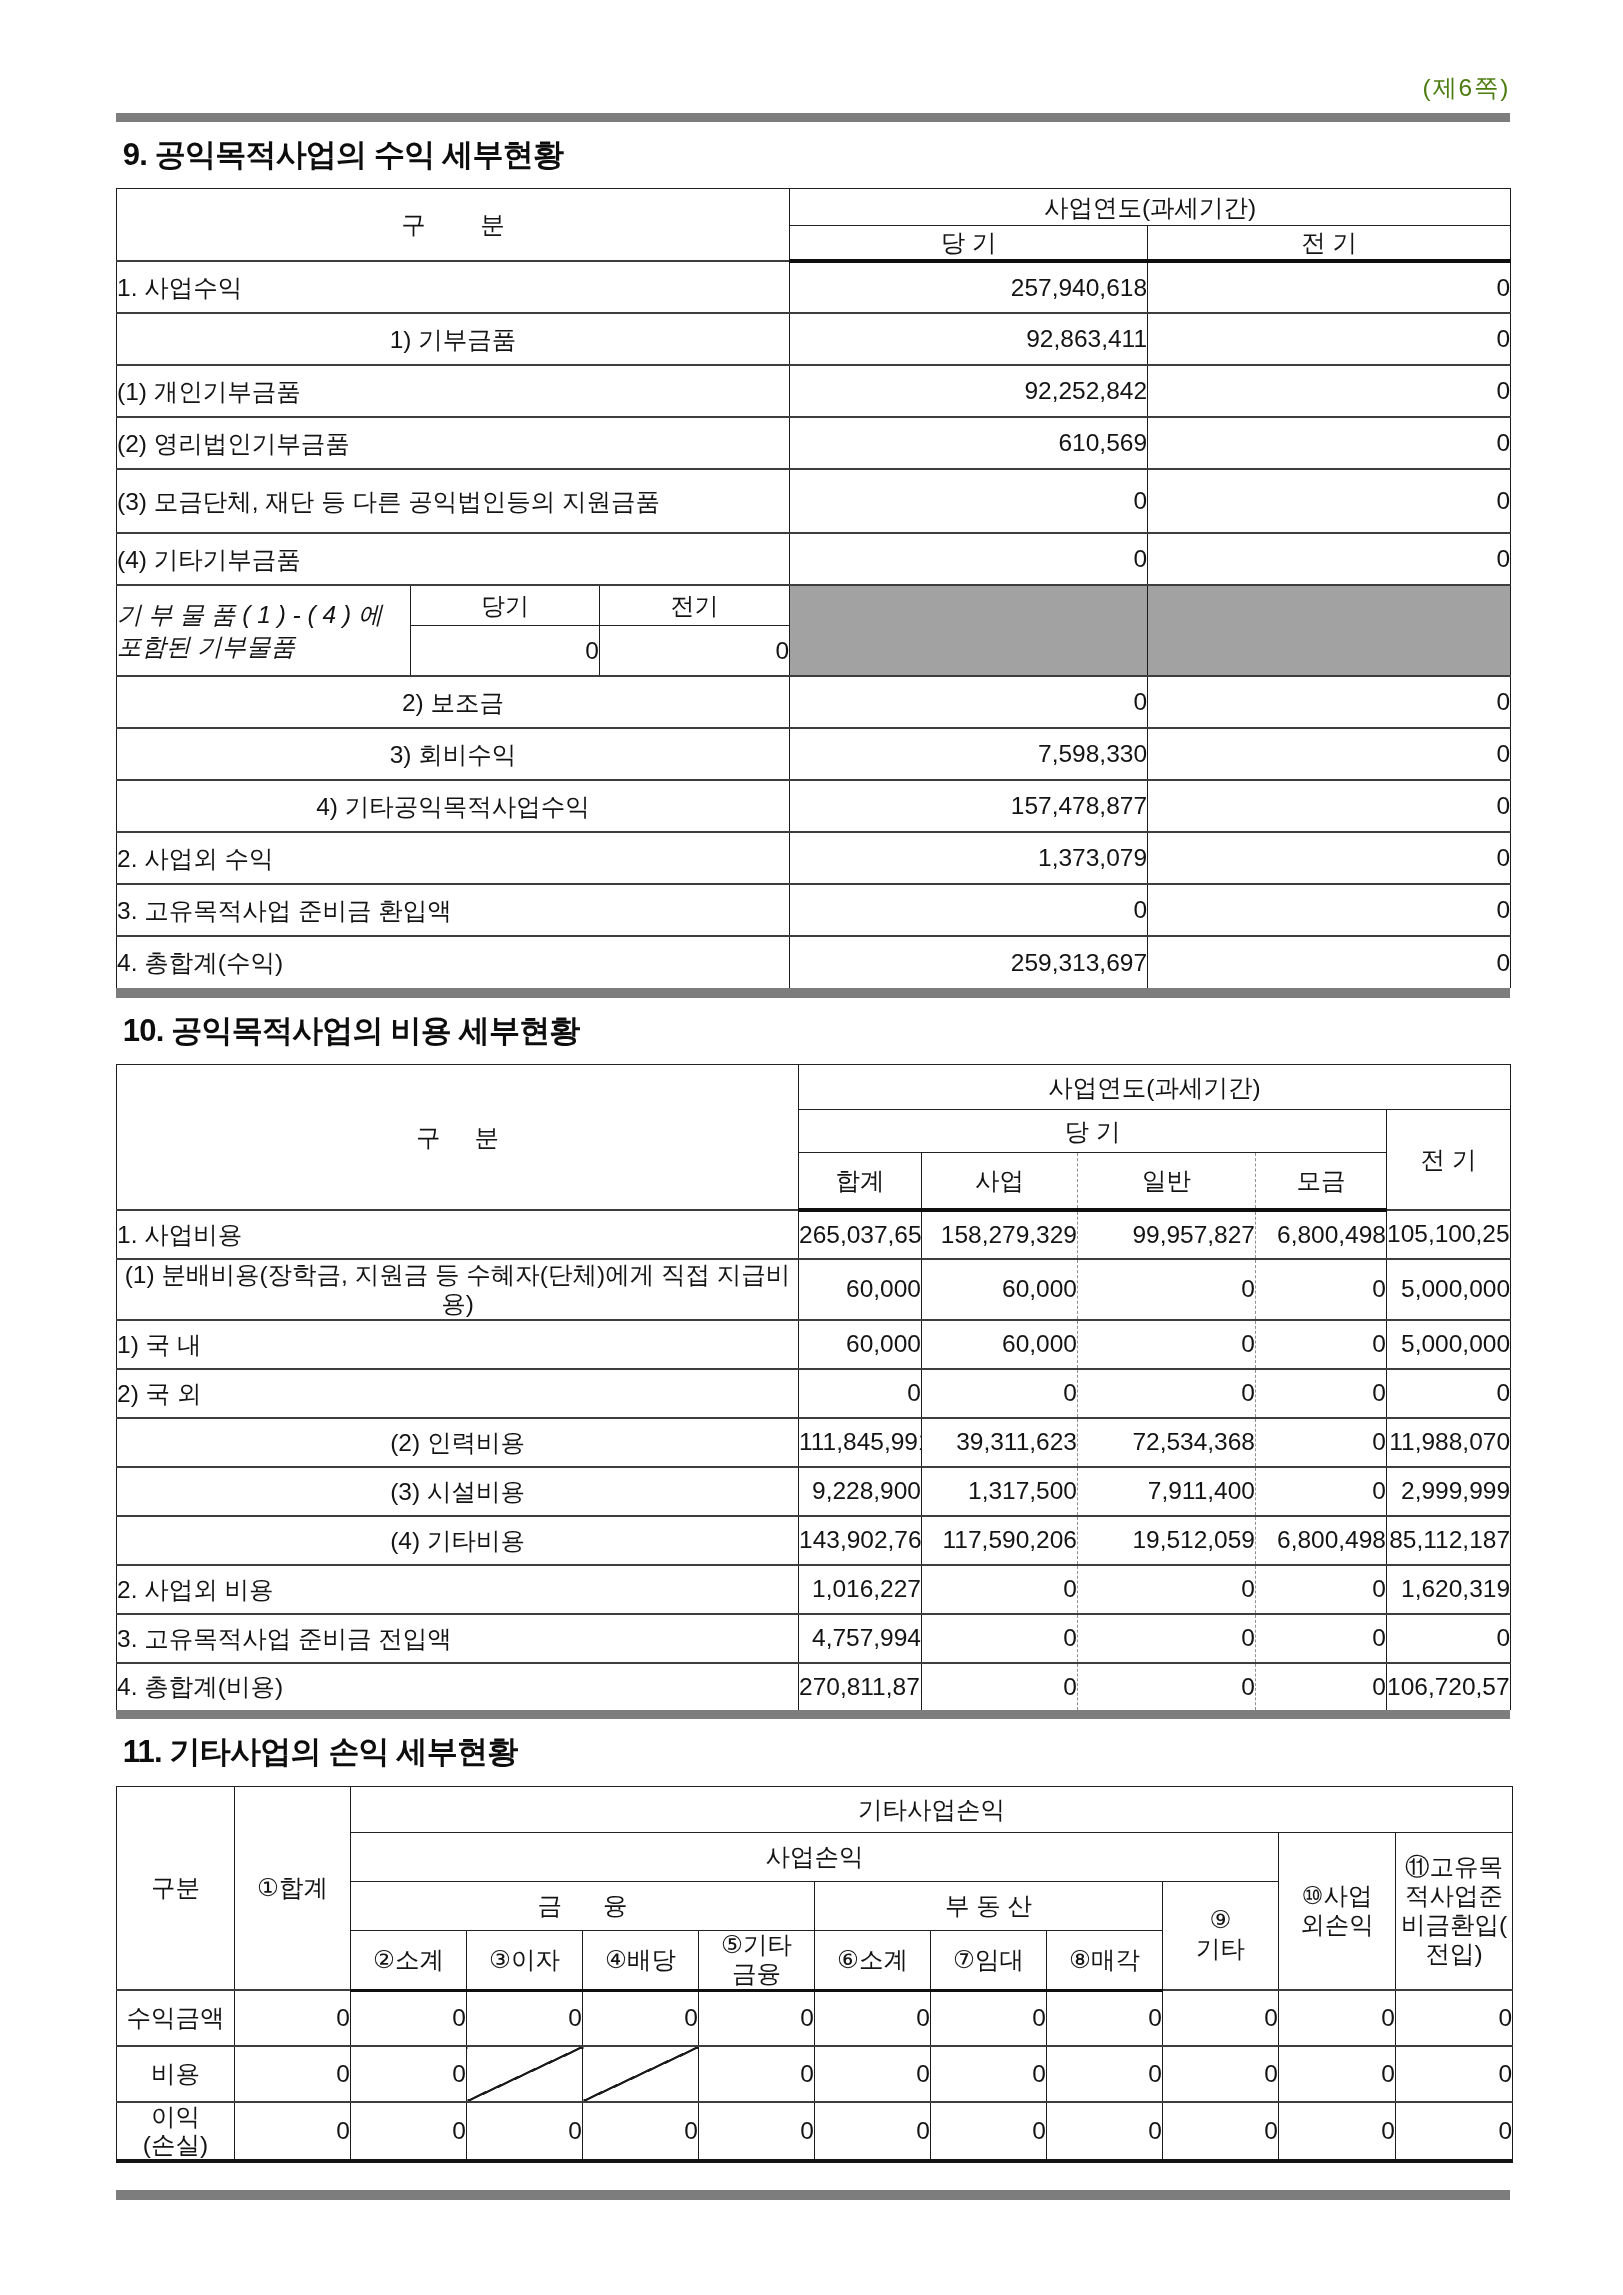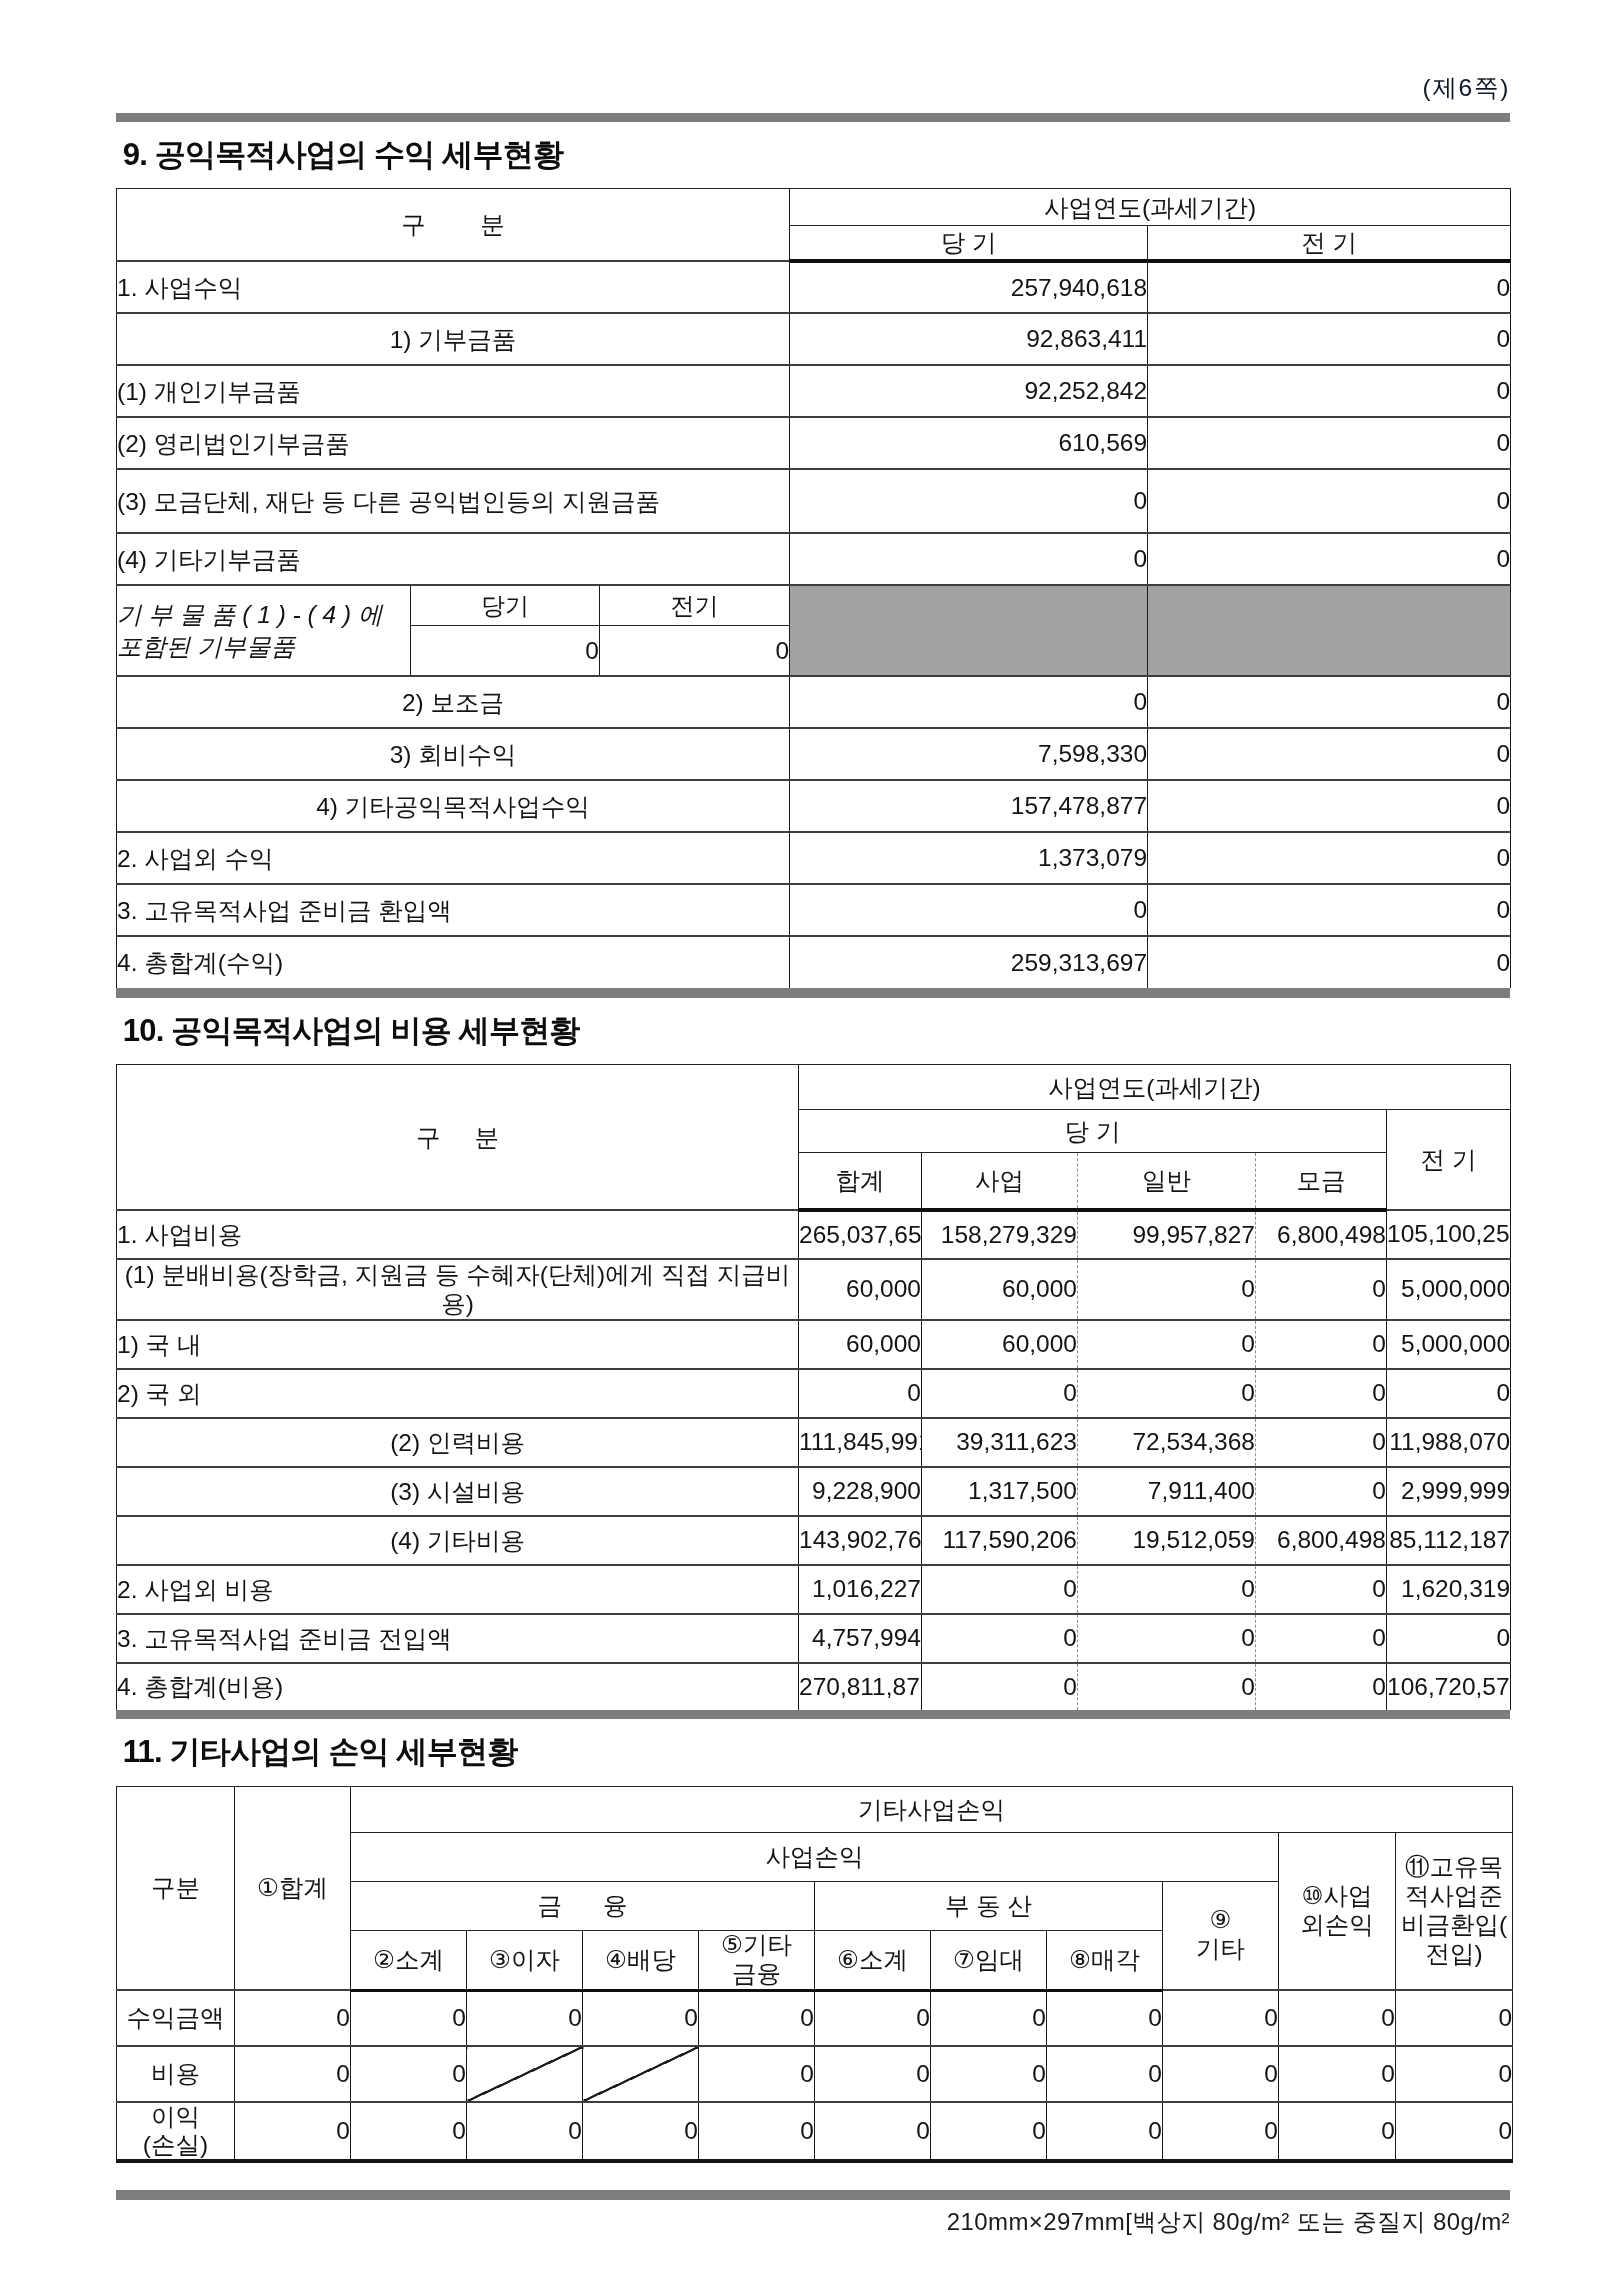--- a/index.html
+++ b/index.html
@@ -4,21 +4,21 @@
 <style>
   * { margin:0; padding:0; box-sizing:border-box; }
   html,body { background:#e8e8e8; }
   .page {
     position:relative; width:1623px; height:2295px; background:#ffffff;
     font-family:"Liberation Sans","DejaVu Sans",sans-serif; color:#141414;
     margin:0 auto; overflow:hidden;
   }
   .content { position:absolute; left:116px; top:0; width:1394px; }
 
-  .pageno { margin-top:71px; text-align:right; font-size:24.5px; letter-spacing:1.7px; color:#0f172a; }
+  .pageno { margin-top:71px; text-align:right; font-size:24.5px; letter-spacing:1.7px; color:#4d7c0f; }
   .bar { height:9.3px; background:#7d7d7d; }
   .bar-top { margin-top:8.5px; }
   .bar-end { margin-top:27px; }
 
   h2.sec-title { font-size:31px; font-weight:bold; letter-spacing:-0.8px;
     margin:12px 0 12.7px 6.8px; color:#0d0d0d; }
 
   table.t { border-collapse:collapse; table-layout:fixed; width:1394px;
     border-left:1.7px solid #1c1c1c; border-right:1.7px solid #1c1c1c; border-bottom:0; }
   table.t td { border-left:1.7px solid #1c1c1c; border-top:2.5px solid #3d3d3d;
@@ -351,17 +351,16 @@
           <td class="num n11">0</td>
           <td class="num n11">0</td>
           <td class="num n11">0</td>
           <td class="num n11">0</td>
           <td class="num n11">0</td>
         </tr>
       </tbody>
     </table>
 
     <div class="bar bar-end"></div>
-    <div class="footer">210mm×297mm[백상지 80g/m² 또는 중질지 80g/m²</div>
 
   </div>
 </div>
 
 
 </body></html>

